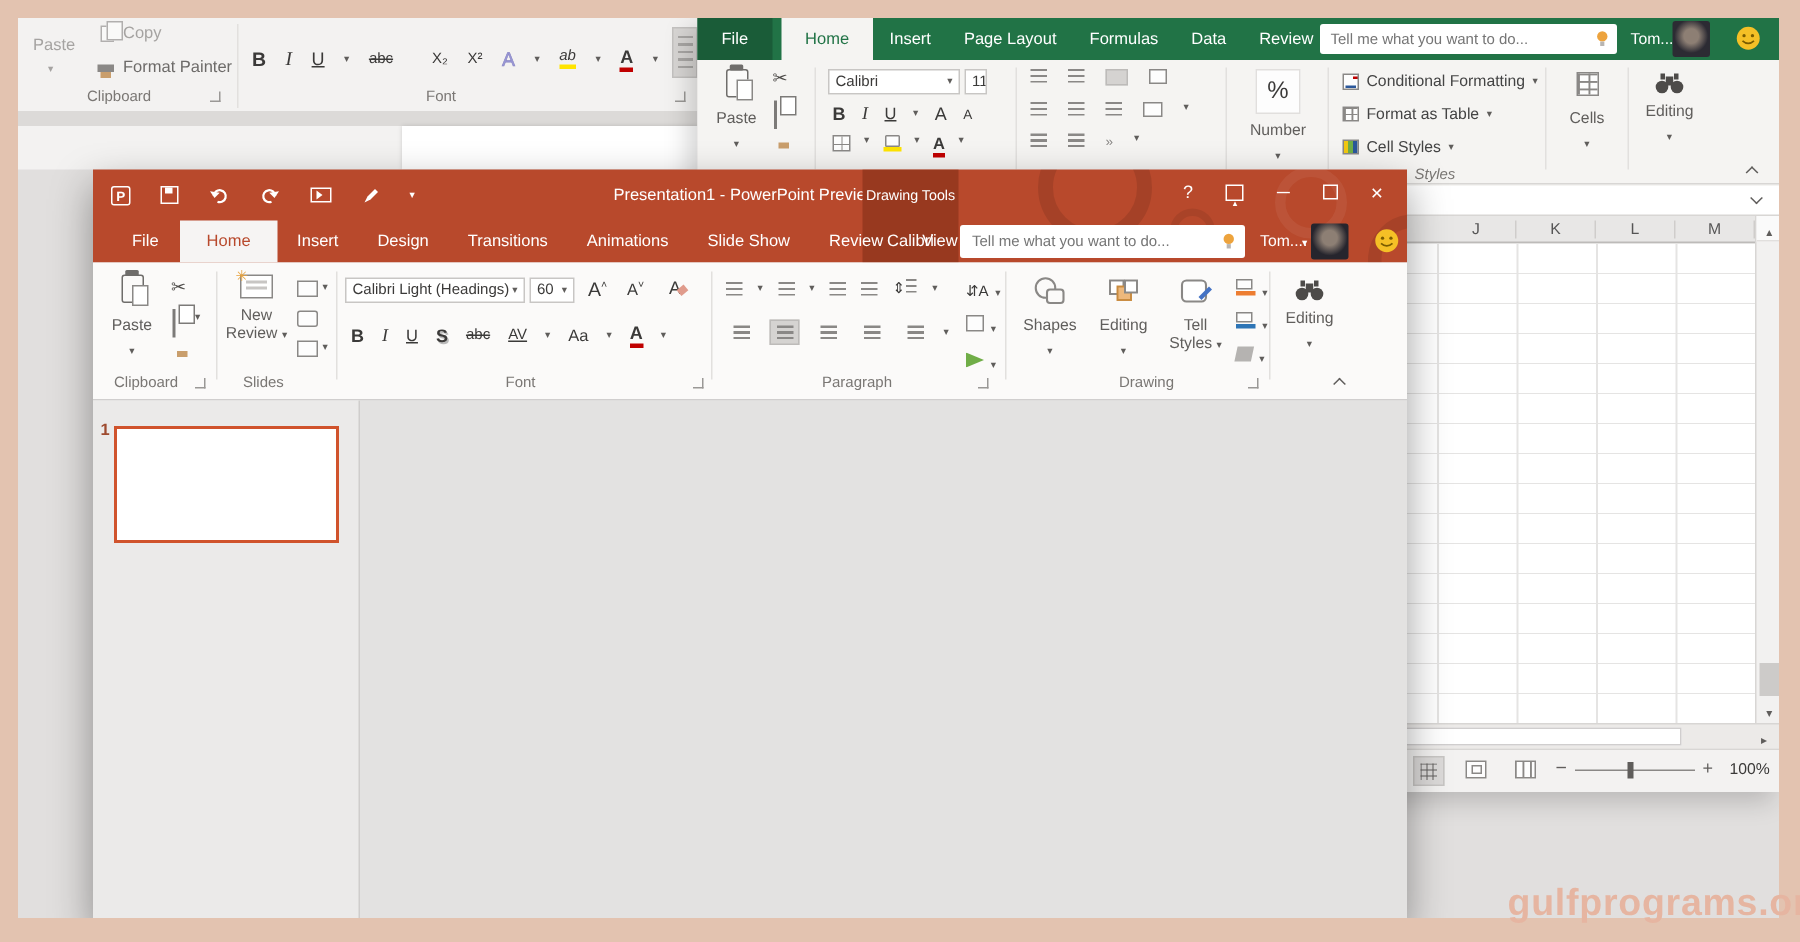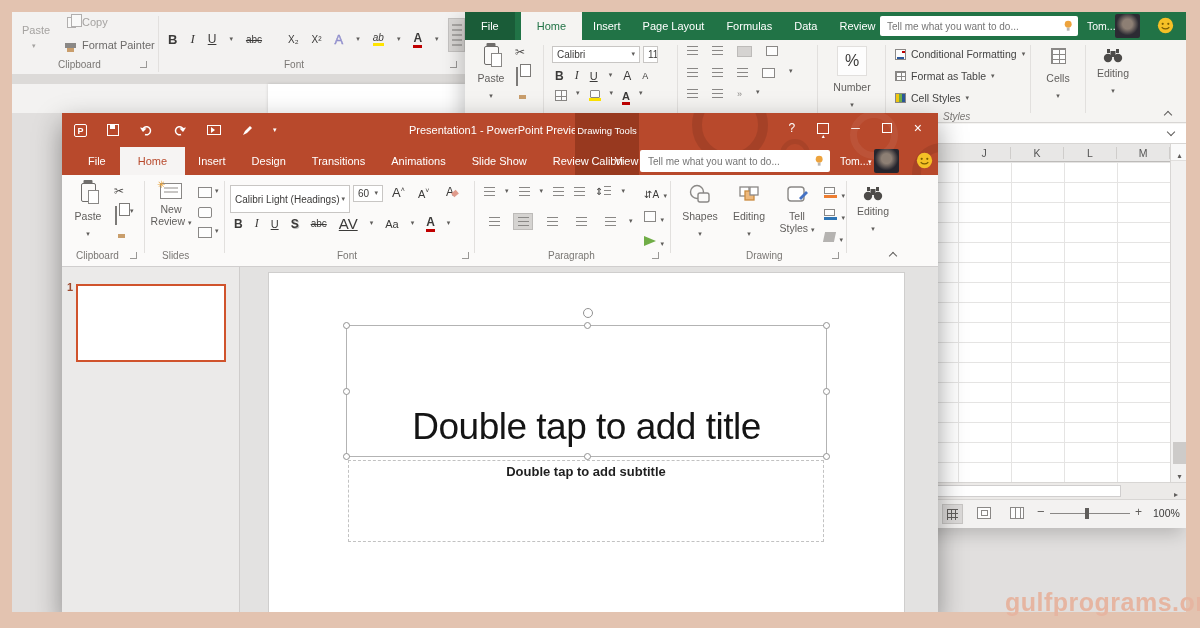--- a/index.html
+++ b/index.html
@@ -363,38 +363,38 @@
         <div class="txt" style="color:#605e5c"><span>Review</span> <span class="caret">▾</span></div>
       </div>
       <span class="abs boxicon" style="left:136px;top:12px;width:14px;height:11px"></span>
       <span class="abs caret" style="left:153px;top:13px">▾</span>
       <span class="abs boxicon" style="left:136px;top:32px;width:14px;height:11px;border-radius:2px"></span>
       <span class="abs boxicon" style="left:136px;top:52px;width:14px;height:11px"></span>
       <span class="abs caret" style="left:153px;top:53px">▾</span>
       <div class="abs glab" style="left:100px;top:75px">Slides</div>
       <div class="abs sep" style="left:162px;top:6px;height:72px"></div>
       
-      <div class="abs combo" style="left:168px;top:10px;width:120px;height:28px">
+      <div class="abs combo" style="left:168px;top:10px;width:120px;height:17px">
         <span>Calibri Light (Headings)</span>
           <span class="caret">▾</span>
       </div>
       <div class="abs combo" style="left:291px;top:10px;width:30px;height:17px">
         <span>60</span>
           <span class="caret">▾</span>
       </div>
       <span class="abs" style="left:330px;top:10px;font-size:13px;color:#3b3a39">A<sup style="font-size:7px">˄</sup></span>
       <span class="abs" style="left:356px;top:12px;font-size:11px;color:#3b3a39">A<sup style="font-size:7px">˅</sup></span>
       <span class="abs" style="left:384px;top:10px;font-size:12px;color:#3b3a39">A<span style="display:inline-block;width:6px;height:5px;background:#e09b8c;transform:rotate(-40deg);margin-left:-2px"></span></span>
       <div class="abs" style="left:172px;top:40px;display:flex;gap:12px;align-items:center;color:#3b3a39">
         <b style="font-size:12px">B</b>
         <i style="font-family:'Liberation Serif',serif;font-size:12px">I</i>
         <span style="text-decoration:underline;font-size:11px">U</span>
         <b style="font-size:12px;text-shadow:1px 1px 0 #bbb">S</b>
         <span style="text-decoration:line-through;font-size:10px">abc</span>
-        <span style="font-size:15px"><u>AV</u></span>
+        <span style="font-size:10px"><u>AV</u></span>
         <span class="caret">▾</span>
         <span style="font-size:11px">Aa</span>
         <span class="caret">▾</span>
         <span class="redbar" style="font-weight:bold;font-size:12px">A</span>
         <span class="caret">▾</span>
       </div>
       <div class="abs glab" style="left:275px;top:75px">Font</div>
       <span class="abs lnch" style="left:400px;top:77px"></span>
       <div class="abs sep" style="left:412px;top:6px;height:72px"></div>
       
@@ -480,42 +480,20 @@
         <div class="txt" style="color:#605e5c">Editing</div>
         <span class="caret">▾</span>
       </div>
       <span class="abs chev up" style="left:828px;top:78px"></span>
     </div>
 
     <div class="abs" style="left:0;top:154px;width:178px;height:349px;background:#ebeae9;border-right:1px solid #cfcdcc">
       <div class="abs" style="left:5px;top:14px;font-size:11px;font-weight:bold;color:#9e4b2f">1</div>
       <div class="abs" style="left:14px;top:17px;width:150px;height:78px;background:#fff;border:2px solid #d0532c"></div>
     </div>
-    <div class="abs" style="left:179px;top:154px;width:697px;height:349px;background:#e3e2e1">
-
-      <div class="abs" style="left:27px;top:5px;width:637px;height:344px;background:#fff;border:1px solid #cfcecd">
-
-        <div class="abs" style="left:77px;top:52px;width:481px;height:132px;border:1px solid #b3b3b3">
-          <span class="hdl" style="left:-4px;top:-4px"></span>
-          <span class="hdl" style="left:237px;top:-4px"></span>
-          <span class="hdl" style="right:-4px;top:-4px"></span>
-          <span class="hdl" style="left:-4px;top:62px"></span>
-          <span class="hdl" style="right:-4px;top:62px"></span>
-          <span class="hdl" style="left:-4px;bottom:-4px"></span>
-          <span class="hdl" style="left:237px;bottom:-4px"></span>
-          <span class="hdl" style="right:-4px;bottom:-4px"></span>
-          <span class="hdl" style="left:235.5px;top:-18px;width:10px;height:10px"></span>
-          <div style="position:absolute;left:0;right:0;bottom:8px;text-align:center;font-size:37px;color:#141414;letter-spacing:-.5px;white-space:nowrap">Double tap to add title</div>
-        </div>
-
-        <div class="abs" style="left:79px;top:187px;width:476px;height:82px;border:1px dashed #c2c2c2">
-          <div style="position:absolute;left:0;right:0;top:3px;text-align:center;font-size:13px;font-weight:bold;color:#1f1f1f">Double tap to add subtitle</div>
-        </div>
-      </div>
-    </div>
   </div>
 
   <div class="abs" style="left:0;top:0;width:1200px;height:12px;background:#e3c3b0;z-index:40"></div>
   <div class="abs" style="left:0;top:612px;width:1200px;height:16px;background:#e3c3b0;z-index:40"></div>
   <div class="abs" style="left:0;top:0;width:12px;height:628px;background:#e3c3b0;z-index:40"></div>
   <div class="abs" style="left:1186px;top:0;width:14px;height:628px;background:#e3c3b0;z-index:40"></div>
 
   <div class="abs" style="left:1005px;top:588px;z-index:50;font-size:25px;font-weight:800;color:#e6b5a1;letter-spacing:.5px;white-space:nowrap">gulfprograms.org</div>
 </div>
 

